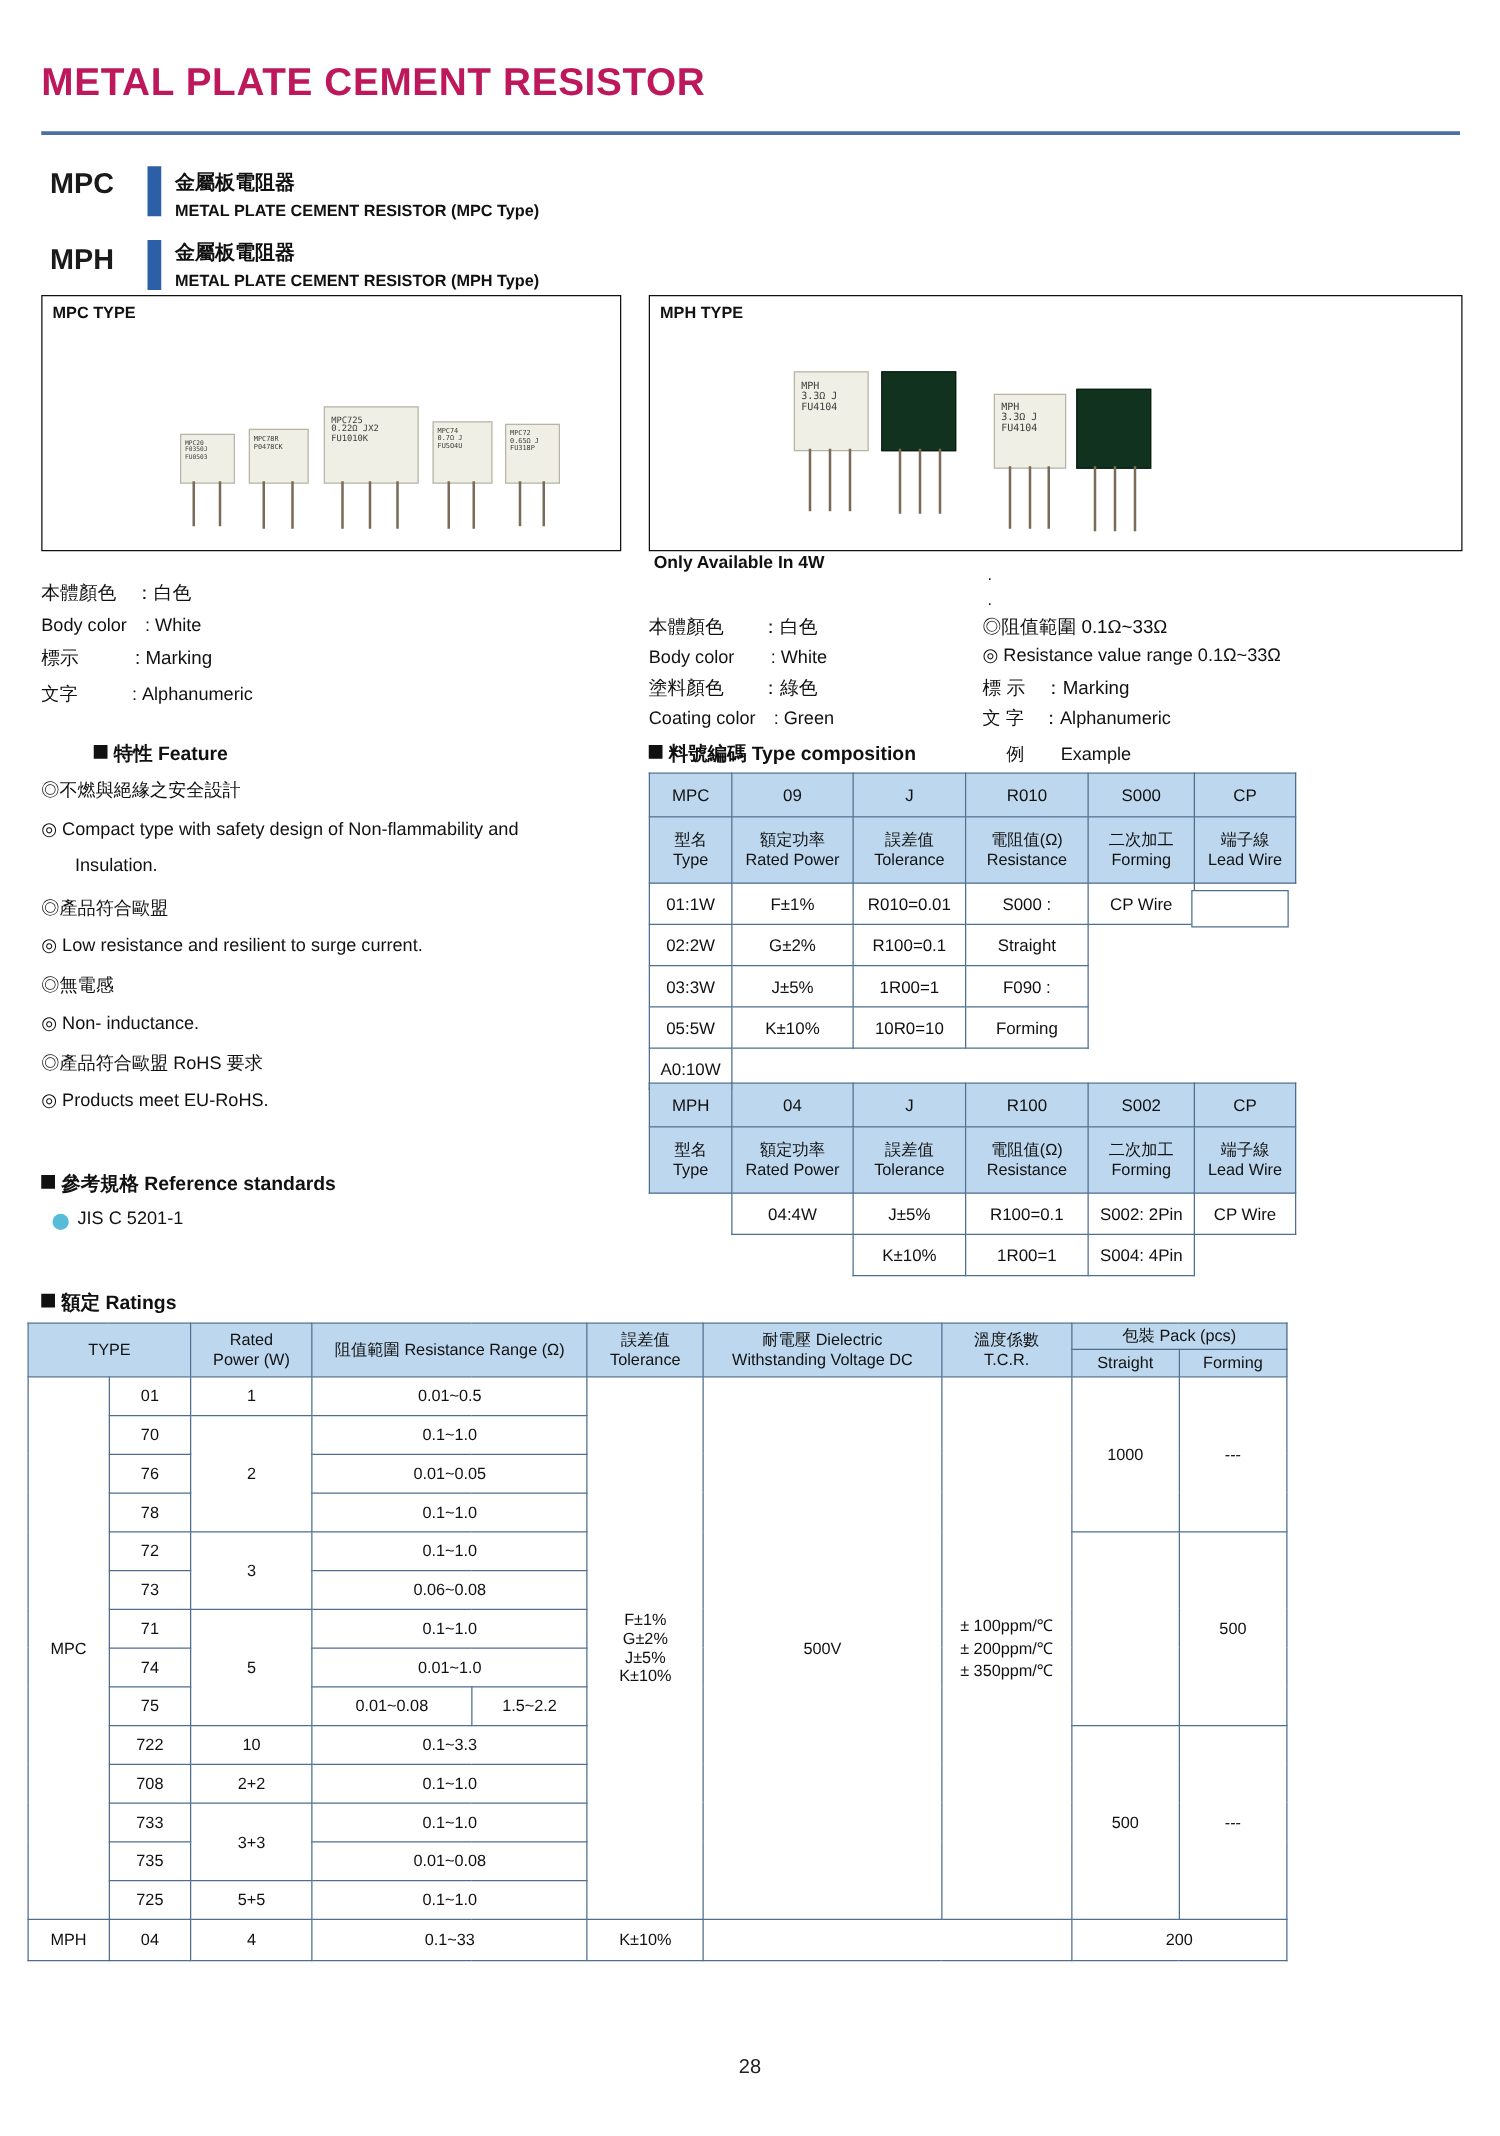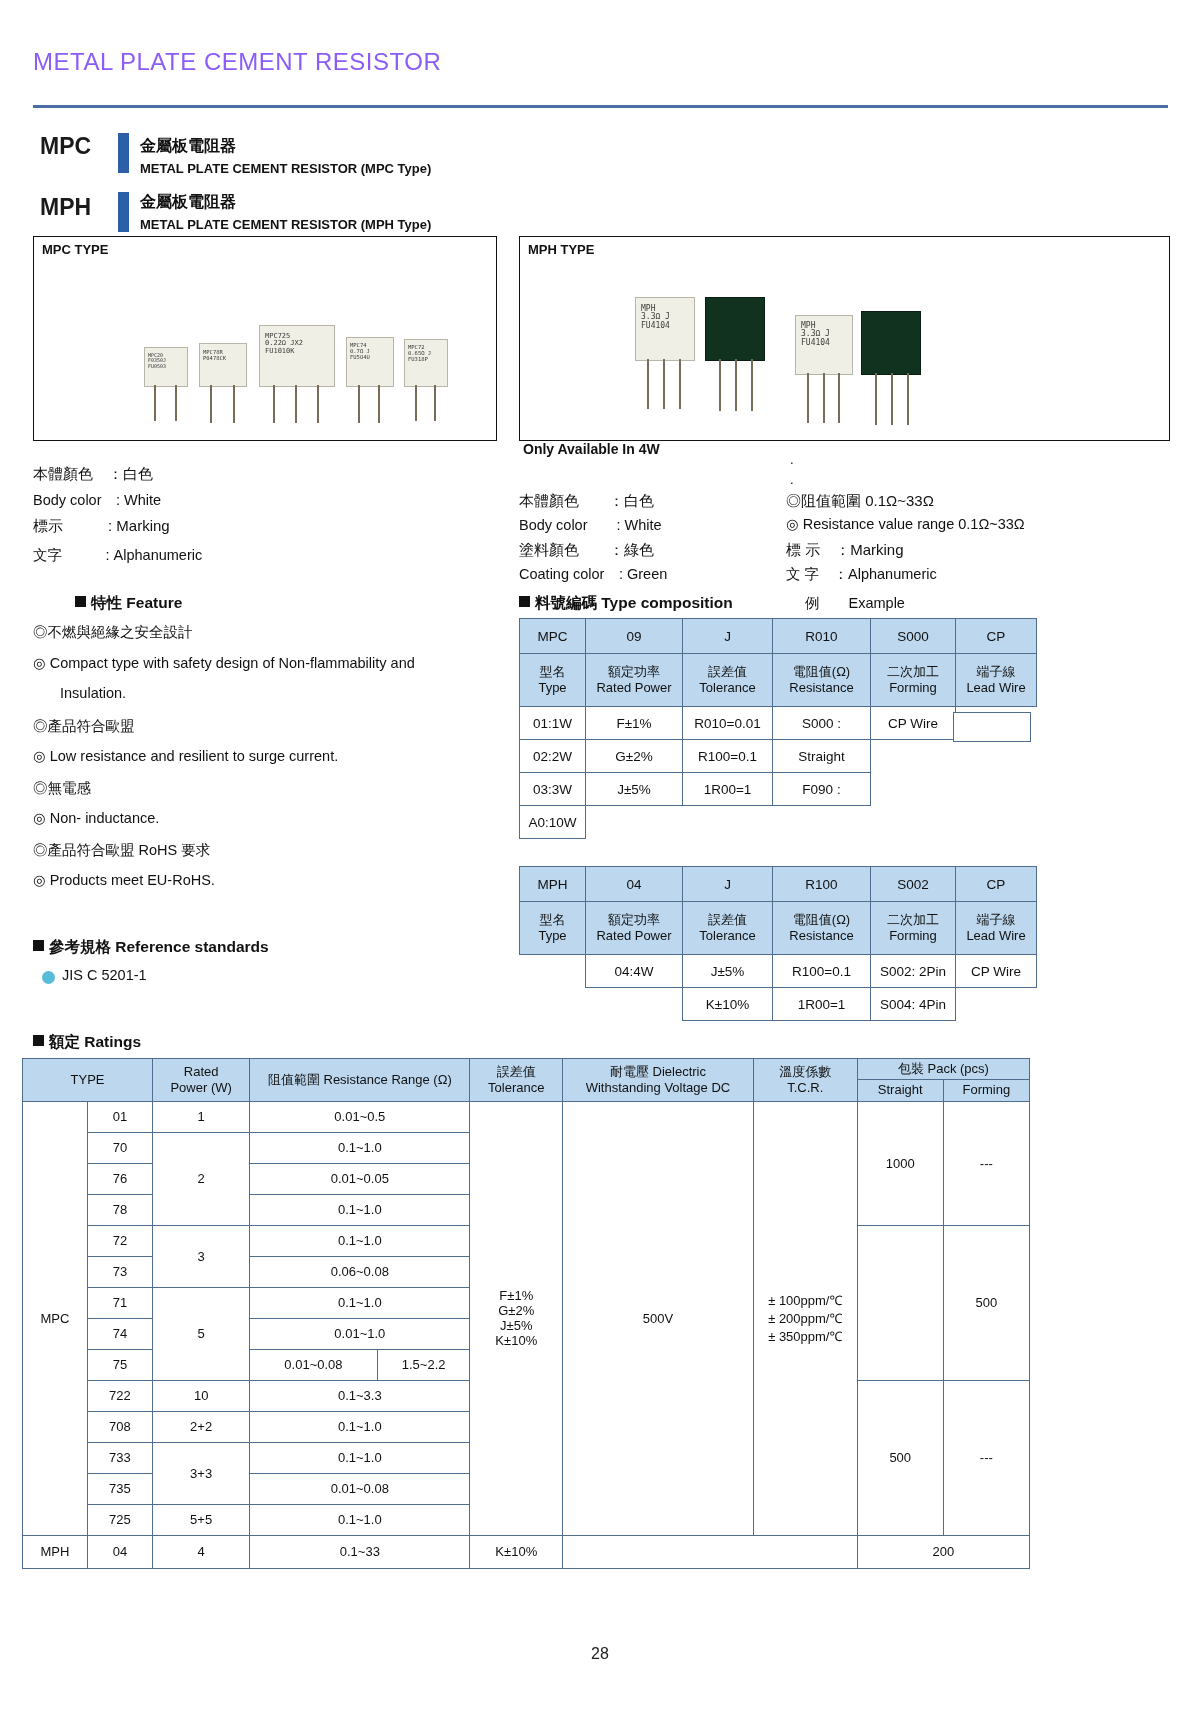--- a/index.html
+++ b/index.html
@@ -9,21 +9,21 @@
     font-family:"Liberation Sans", sans-serif;
     color:#111;
     position:relative;
     overflow:hidden;
   }
   .page{position:relative;width:1200px;height:1709px;padding:0;box-sizing:border-box;}
 
   
   .main-title{
     position:absolute;left:33px;top:48px;
-    font-size:24px;font-weight:normal;letter-spacing:.5px;color:#8b5cf6;
+    font-size:31px;font-weight:bold;letter-spacing:.5px;color:#be185d;
   }
   .title-rule{
     position:absolute;left:33px;top:105px;width:1135px;height:3px;background:#4a6fa5;
   }
   .code-label{
     position:absolute;font-size:23px;font-weight:bold;color:#1a1a1a;
   }
   .code-bar{position:absolute;width:11px;background:#2b5fa8;}
   .code-cn{position:absolute;font-size:16px;font-weight:bold;color:#111;}
   .code-en{position:absolute;font-size:13px;font-weight:bold;color:#111;}
@@ -266,20 +266,28 @@
     </tr>
     <tr>
       <td>03:3W</td>
       <td>J±5%</td>
       <td>1R00=1</td>
       <td>F090 :</td>
       <td class="blank"></td>
       <td class="blank"></td>
     </tr>
     <tr>
+      <td>05:5W</td>
+      <td>K±10%</td>
+      <td>10R0=10</td>
+      <td>Forming</td>
+      <td class="blank"></td>
+      <td class="blank"></td>
+    </tr>
+    <tr>
       <td>A0:10W</td>
       <td class="blank"></td>
       <td class="blank"></td>
       <td class="blank"></td>
       <td class="blank"></td>
       <td class="blank"></td>
     </tr>
   </tbody>
     </table>
 

